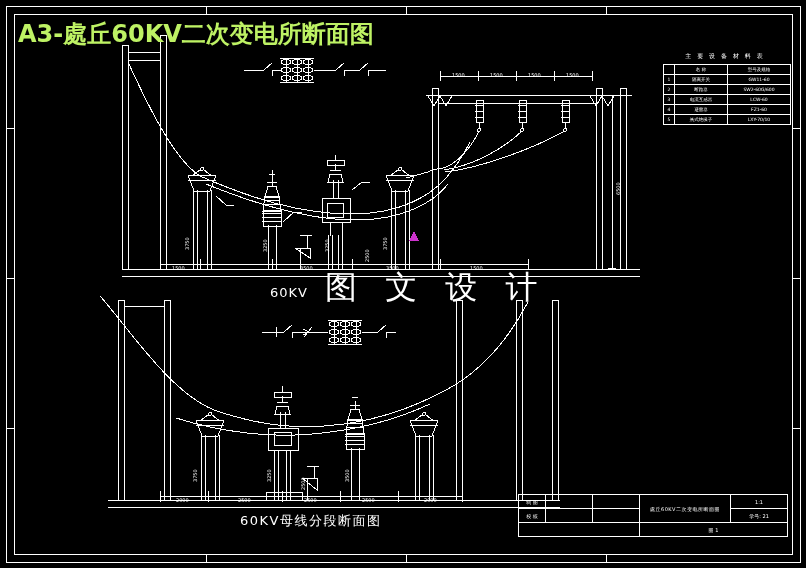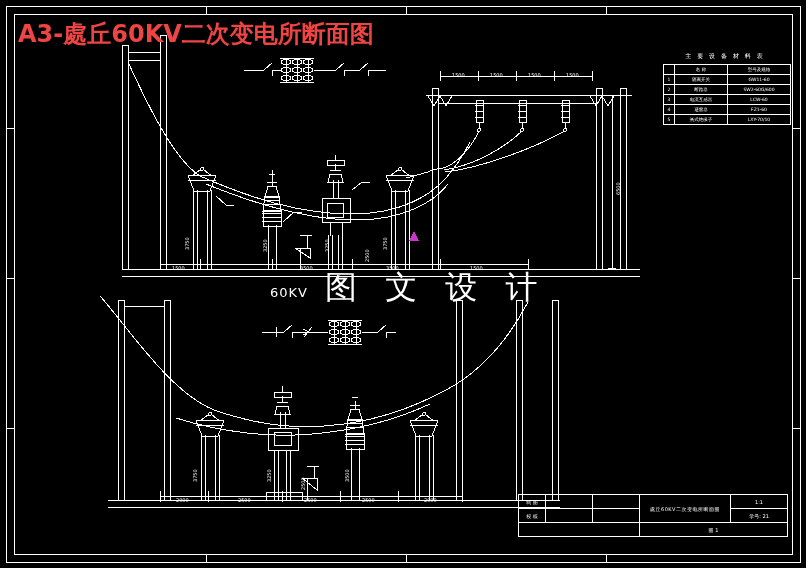--- a/index.html
+++ b/index.html
@@ -27,21 +27,21 @@
     height: 568px;
   }
   .ttl {
     position: absolute;
     left: 18px;
     top: 18px;
     font-family: "DejaVu Sans", sans-serif;
     font-weight: bold;
     font-size: 24px;
     letter-spacing: 0px;
-    color: #ef4444;
+    color: #bef264;
     white-space: nowrap;
     z-index: 40;
   }
   .wm {
     position: absolute;
     left: 325px;
     top: 266px;
     font-family: "DejaVu Serif", serif;
     font-size: 32px;
     color: #ffffff;
@@ -481,20 +481,21 @@
       <line x1="462" y1="491" x2="462" y2="502"></line>
 
       <path d="M414 232 L 418 240 L 410 240 Z" fill="#cc33cc" stroke="#cc33cc"></path>
     </g>
   </svg>
 
   <div class="ttl">A3-處丘60KV二次变电所断面图</div>
   <div class="wm">图 文 设 计</div>
 
   <div class="lbl cap60" style="left:270px; top:286px;text-align:right;">60KV</div>
+  <div class="lbl capBot" style="left:240px; top:514px;">60KV母线分段断面图</div>
 
   <div class="dim" style="left:172px; top:265px;">1500</div>
   <div class="dim" style="left:300px; top:265px;">3500</div>
   <div class="dim" style="left:386px; top:265px;">3500</div>
   <div class="dim" style="left:470px; top:265px;">1500</div>
 
   <div class="dim" style="left:452px; top:72px;">1500</div>
   <div class="dim" style="left:490px; top:72px;">1500</div>
   <div class="dim" style="left:528px; top:72px;">1500</div>
   <div class="dim" style="left:566px; top:72px;">1500</div>

